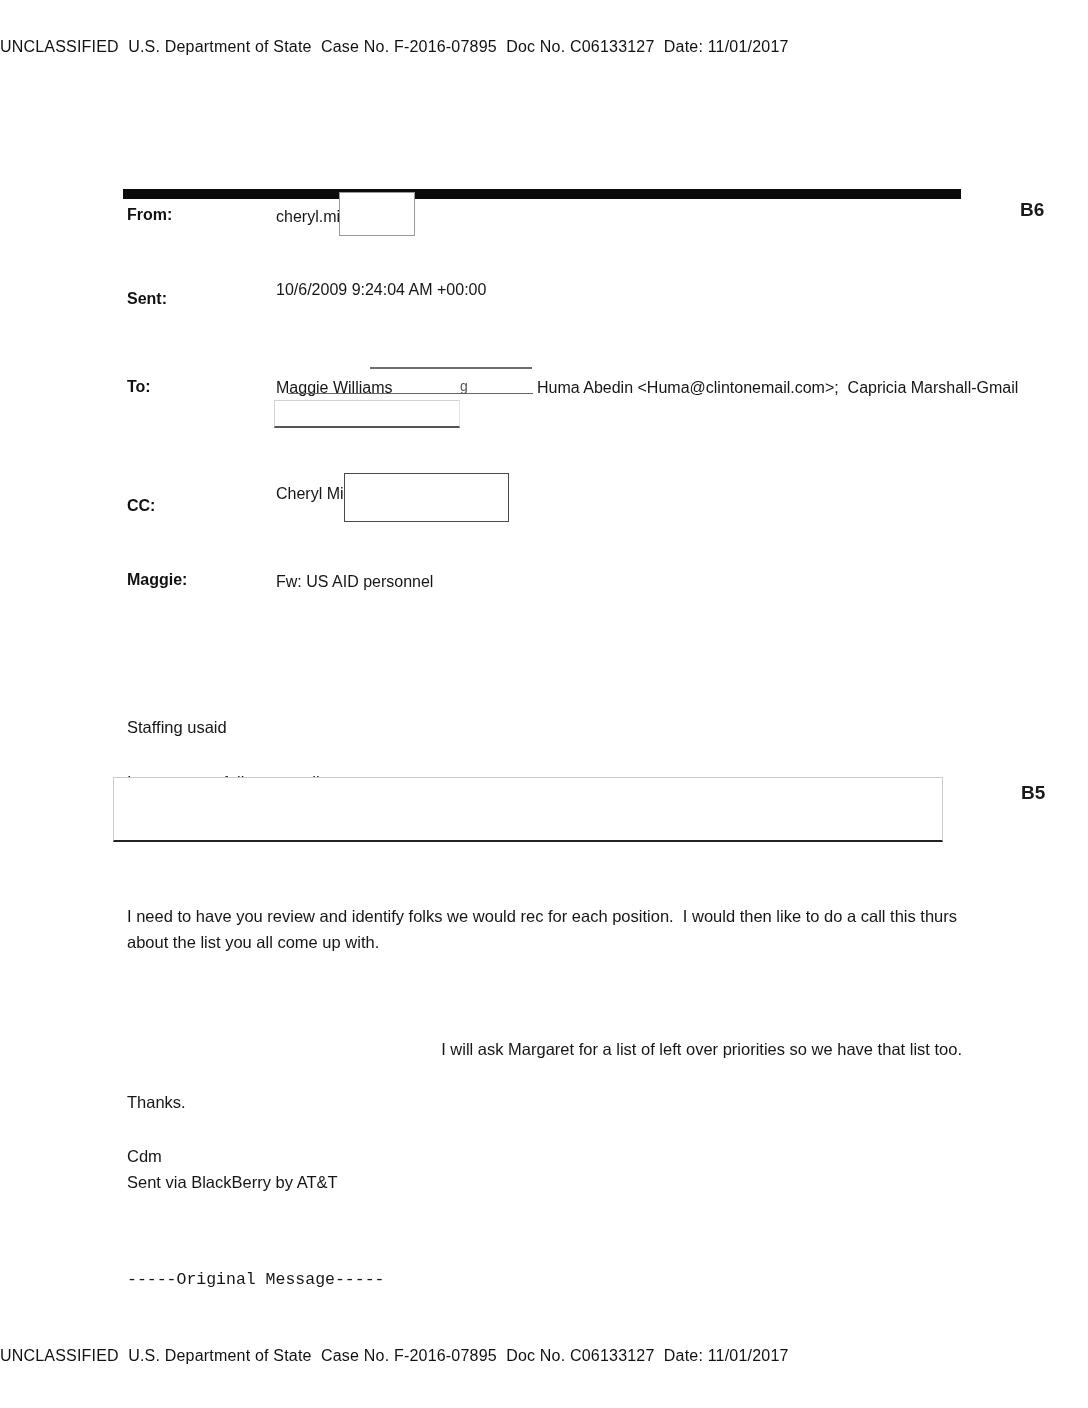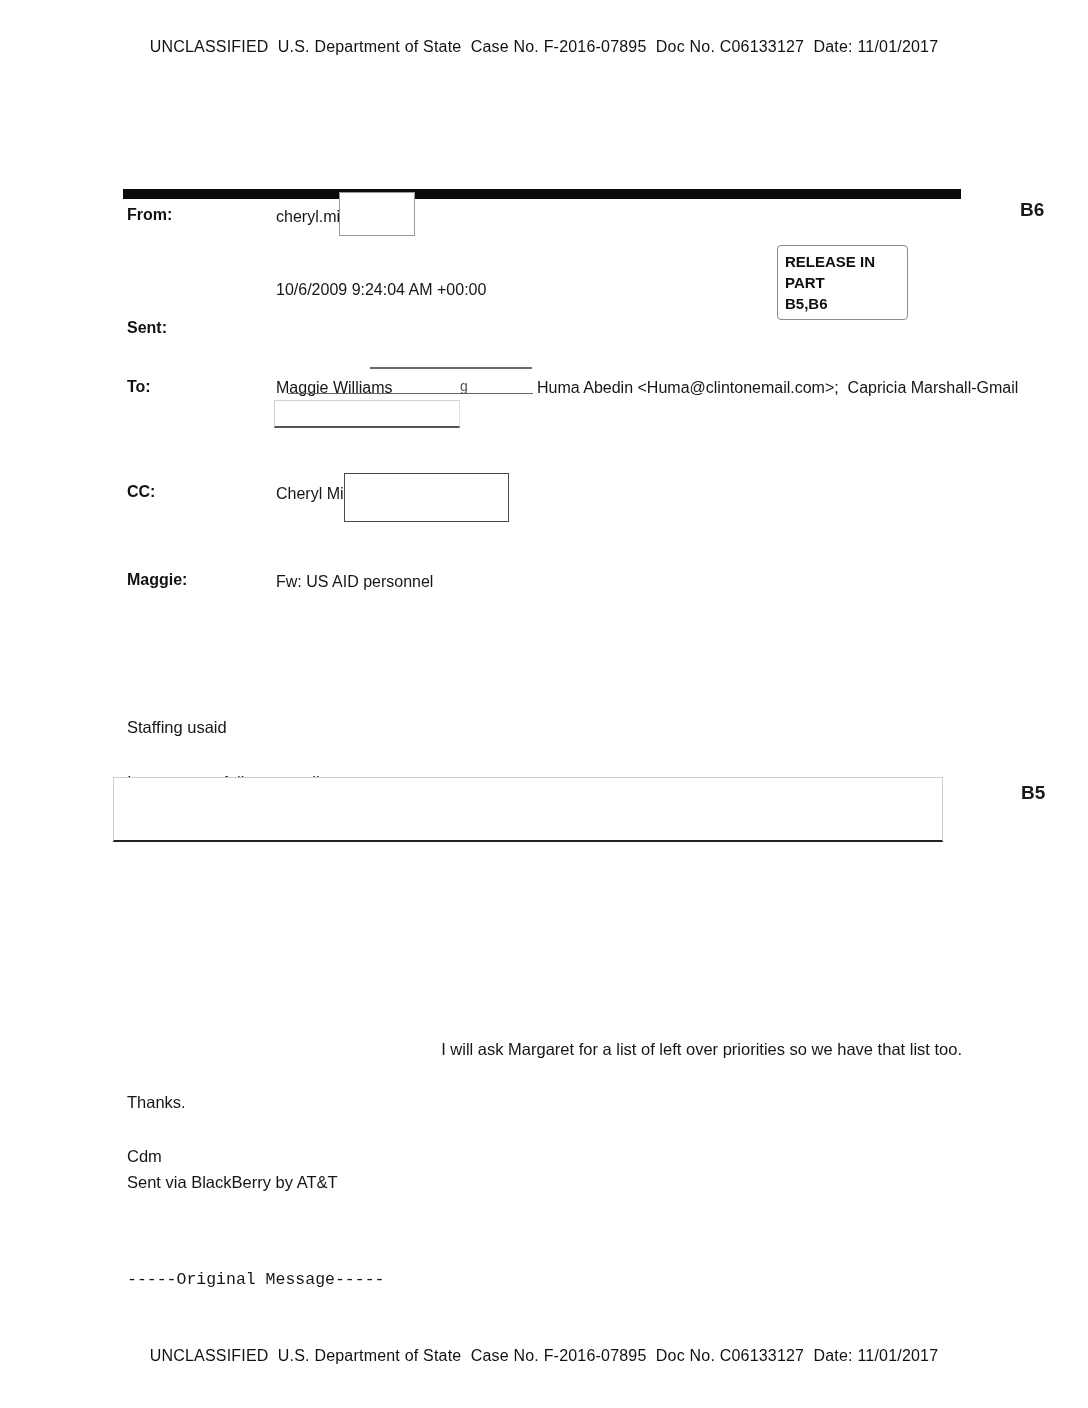--- a/index.html
+++ b/index.html
@@ -9,21 +9,21 @@
     height: 1408px;
     margin: 0 auto;
     background: #ffffff;
     font-family: "Liberation Sans", sans-serif;
     color: #151515;
     overflow: hidden;
   }
   .abs { position: absolute; white-space: pre-wrap; }
   .center-line {
     left: 0; right: 0;
-    text-align: center;
+    text-align: left;
     font-size: 16px;
     letter-spacing: 0.2px;
     color: #121212;
     white-space: pre;
   }
   .label { font-weight: bold; font-size: 16px; color: #111; }
   .value { font-size: 16px; color: #161616; }
   .bodytext { font-size: 16.5px; color: #161616; line-height: 26px; margin-top: 33px; }
   .code { font-size: 19px; color: #1a1a1a; font-weight: bold; }
   .sep-bar {
@@ -93,49 +93,46 @@
   <div class="abs center-line" style="top:38px;">UNCLASSIFIED  U.S. Department of State  Case No. F-2016-07895  Doc No. C06133127  Date: 11/01/2017</div>
 
   <div class="sep-bar"></div>
 
   <div class="abs label" style="left:127px; top:206px;">From:</div>
   <div class="abs value" style="left:276px; top:208px;">cheryl.mills</div>
   <div class="redaction box-from"></div>
 
   <div class="abs code" style="left:1020px; top:199px;">B6</div>
 
-  <div class="stamp">
-    <div>RELEASE IN PART</div>
-    <div>B5,B6</div>
-  </div>
 
-  <div class="abs label" style="left:127px; top:290px;margin-top:29px;">Sent:</div>
+  <div class="abs label" style="left:127px; top:290px;">Sent:</div>
   <div class="abs value" style="left:276px; top:281px;">10/6/2009 9:24:04 AM +00:00</div>
 
   <div class="abs label" style="left:127px; top:378px;">To:</div>
   <div class="abs value" style="left:276px; top:379px;">Maggie Williams</div>
   <div class="redaction box-to-topline"></div>
   <div class="redaction box-to-underline"></div>
   <div class="artifact" style="left:460px; top:378px;">g</div>
   <div class="abs value" style="left:537px; top:379px;">Huma Abedin &lt;Huma@clintonemail.com&gt;;  Capricia Marshall-Gmail</div>
   <div class="redaction box-to-2"></div>
 
-  <div class="abs label" style="left:127px; top:483px;text-align:center;">CC:</div>
+  <div class="abs label" style="left:127px; top:497px;text-align:center;">CC:</div>
   <div class="abs value" style="left:276px; top:485px;">Cheryl Mills</div>
   <div class="redaction box-cc"></div>
 
   <div class="abs label" style="left:127px; top:571px;">Maggie:</div>
   <div class="abs value" style="left:276px; top:573px;">Fw: US AID personnel</div>
 
   <div class="abs bodytext" style="left:127px; top:681px;">Staffing usaid</div>
   <div class="abs bodytext" style="left:127px; top:736px;">I am purposefully on gmail.</div>
 
   <div class="redaction box-body"></div>
   <div class="abs code" style="left:1021px; top:782px;">B5</div>
 
+  <div class="abs bodytext" style="left:127px; top:870px; width:835px;">I need to have you review and identify folks we would rec for each position.  I would then like to do a call this thurs about the list you all come up with.</div>
   <div class="abs bodytext" style="left:127px; top:1003px; width:835px;text-align:right;">I will ask Margaret for a list of left over priorities so we have that list too.</div>
   <div class="abs bodytext" style="left:127px; top:1056px;">Thanks.</div>
   <div class="abs bodytext" style="left:127px; top:1110px;text-align:center;">Cdm</div>
   <div class="abs bodytext" style="left:127px; top:1136px;">Sent via BlackBerry by AT&amp;T</div>
   <div class="abs bodytext" style="left:127px; top:1234px;font-family:Liberation Mono, monospace;">-----Original Message-----</div>
 
   <div class="abs center-line" style="top:1347px;">UNCLASSIFIED  U.S. Department of State  Case No. F-2016-07895  Doc No. C06133127  Date: 11/01/2017</div>
 
 </div>
 

